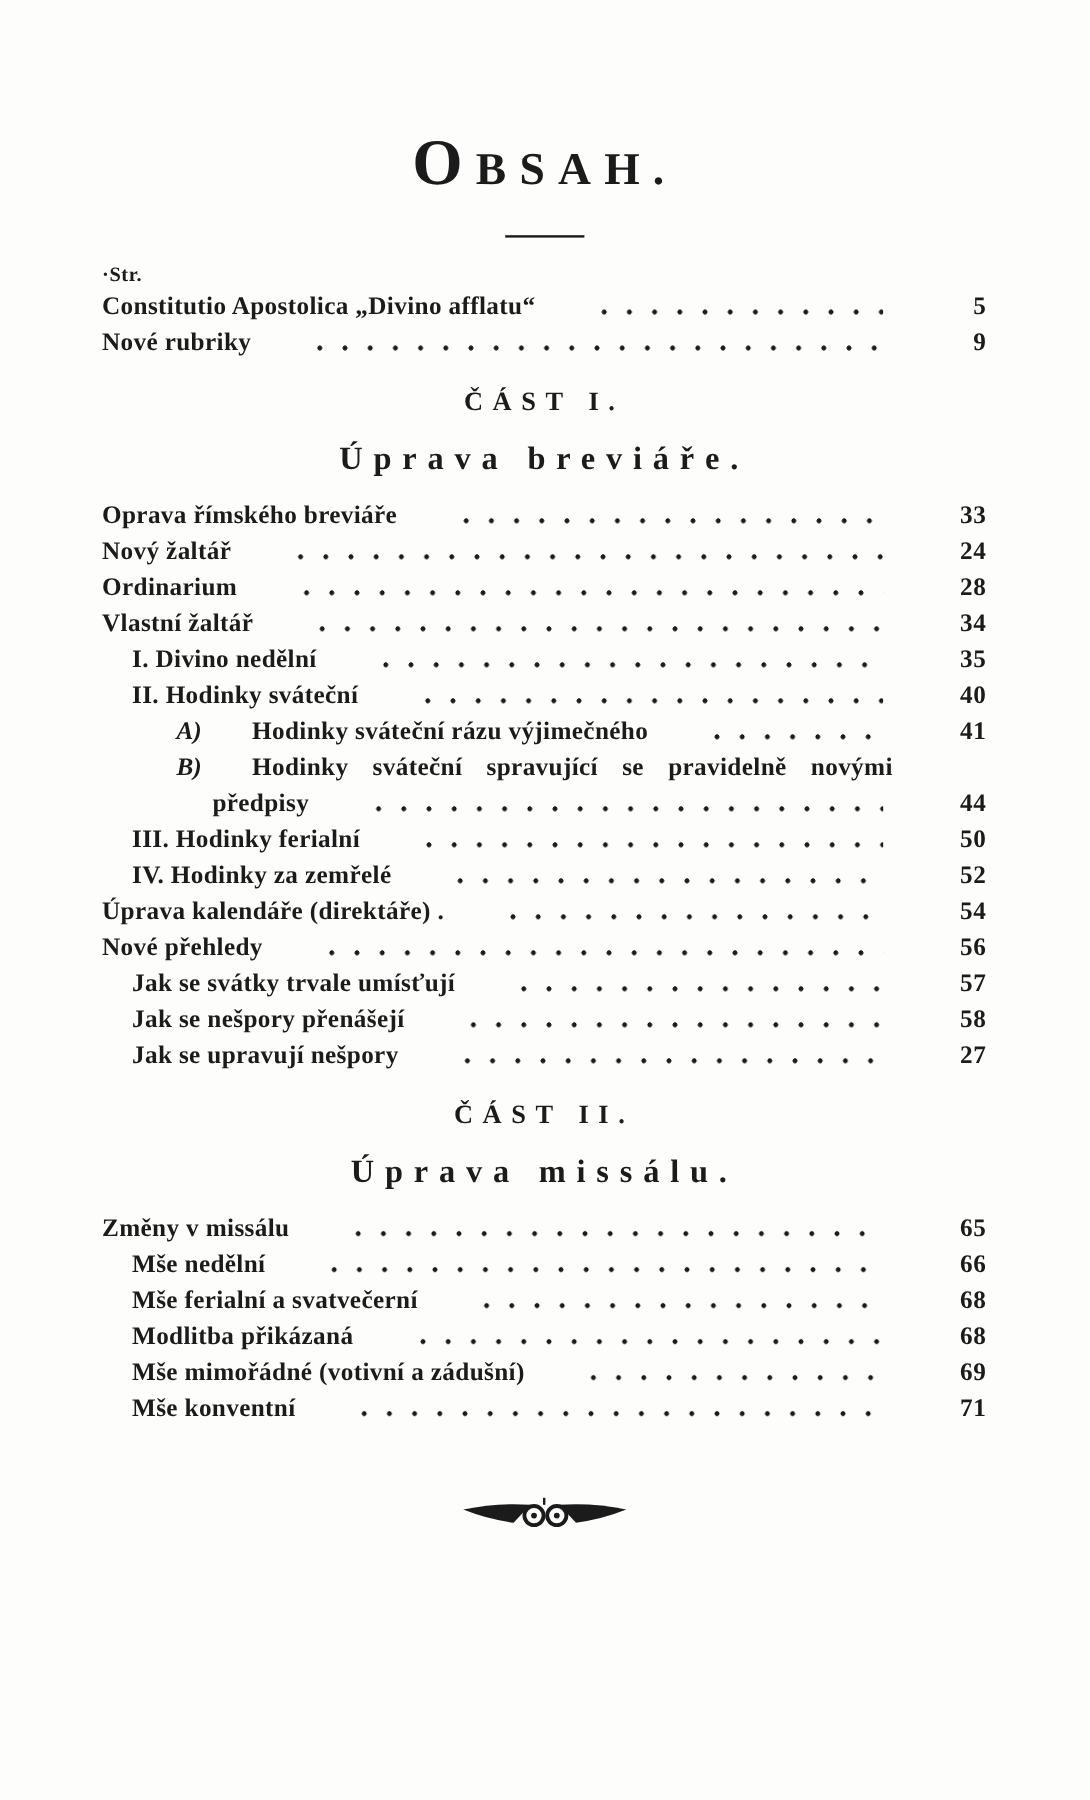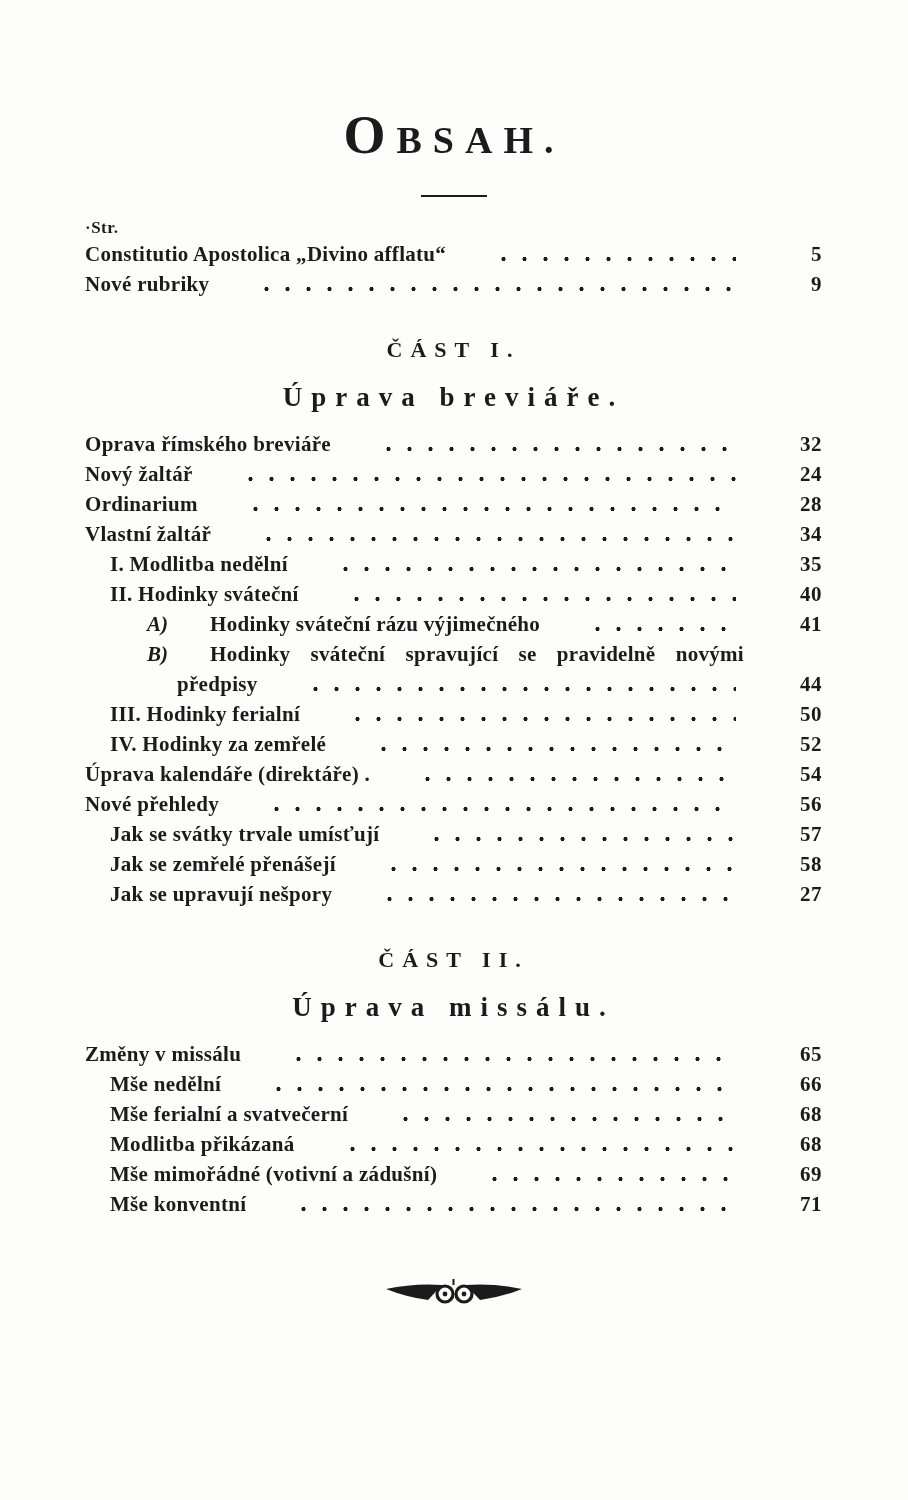--- a/index.html
+++ b/index.html
@@ -78,21 +78,21 @@
     flex: 1;
     white-space: normal;
     text-align: justify;
     text-align-last: justify;
     word-spacing: 5px;
   }
   .part-heading {
     text-align: center;
     font-size: 22px;
     letter-spacing: 8px;
-    margin-top: 36px;
+    margin-top: 20px;
     line-height: 30px;
   }
   .part-subheading {
     text-align: center;
     font-size: 27px;
     letter-spacing: 9px;
     margin-top: 14px;
     margin-bottom: 14px;
     line-height: 36px;
   }
@@ -121,39 +121,39 @@
     <span class="leader"></span>
     <span class="pagenum">9</span>
   </div>
 
   <div class="part-heading">ČÁST I.</div>
   <div class="part-subheading">Úprava breviáře.</div>
 
   <div class="row">
     <span class="label">Oprava římského breviáře</span>
     <span class="leader"></span>
-    <span class="pagenum">32</span>
+    <span class="pagenum">33</span>
   </div>
   <div class="row">
     <span class="label">Nový žaltář</span>
     <span class="leader"></span>
     <span class="pagenum">24</span>
   </div>
   <div class="row">
     <span class="label">Ordinarium</span>
     <span class="leader"></span>
     <span class="pagenum">28</span>
   </div>
   <div class="row">
     <span class="label">Vlastní žaltář</span>
     <span class="leader"></span>
     <span class="pagenum">34</span>
   </div>
   <div class="row lvl1">
-    <span class="label">I. Modlitba nedělní</span>
+    <span class="label">I. Divino nedělní</span>
     <span class="leader"></span>
     <span class="pagenum">35</span>
   </div>
   <div class="row lvl1">
     <span class="label">II. Hodinky sváteční</span>
     <span class="leader"></span>
     <span class="pagenum">40</span>
   </div>
   <div class="row lvl2">
     <span class="prefix">A)</span>
@@ -190,21 +190,21 @@
     <span class="label">Nové přehledy</span>
     <span class="leader"></span>
     <span class="pagenum">56</span>
   </div>
   <div class="row lvl1">
     <span class="label">Jak se svátky trvale umísťují</span>
     <span class="leader"></span>
     <span class="pagenum">57</span>
   </div>
   <div class="row lvl1">
-    <span class="label">Jak se zemřelé přenášejí</span>
+    <span class="label">Jak se nešpory přenášejí</span>
     <span class="leader"></span>
     <span class="pagenum">58</span>
   </div>
   <div class="row lvl1">
     <span class="label">Jak se upravují nešpory</span>
     <span class="leader"></span>
     <span class="pagenum">27</span>
   </div>
 
   <div class="part-heading">ČÁST II.</div>

